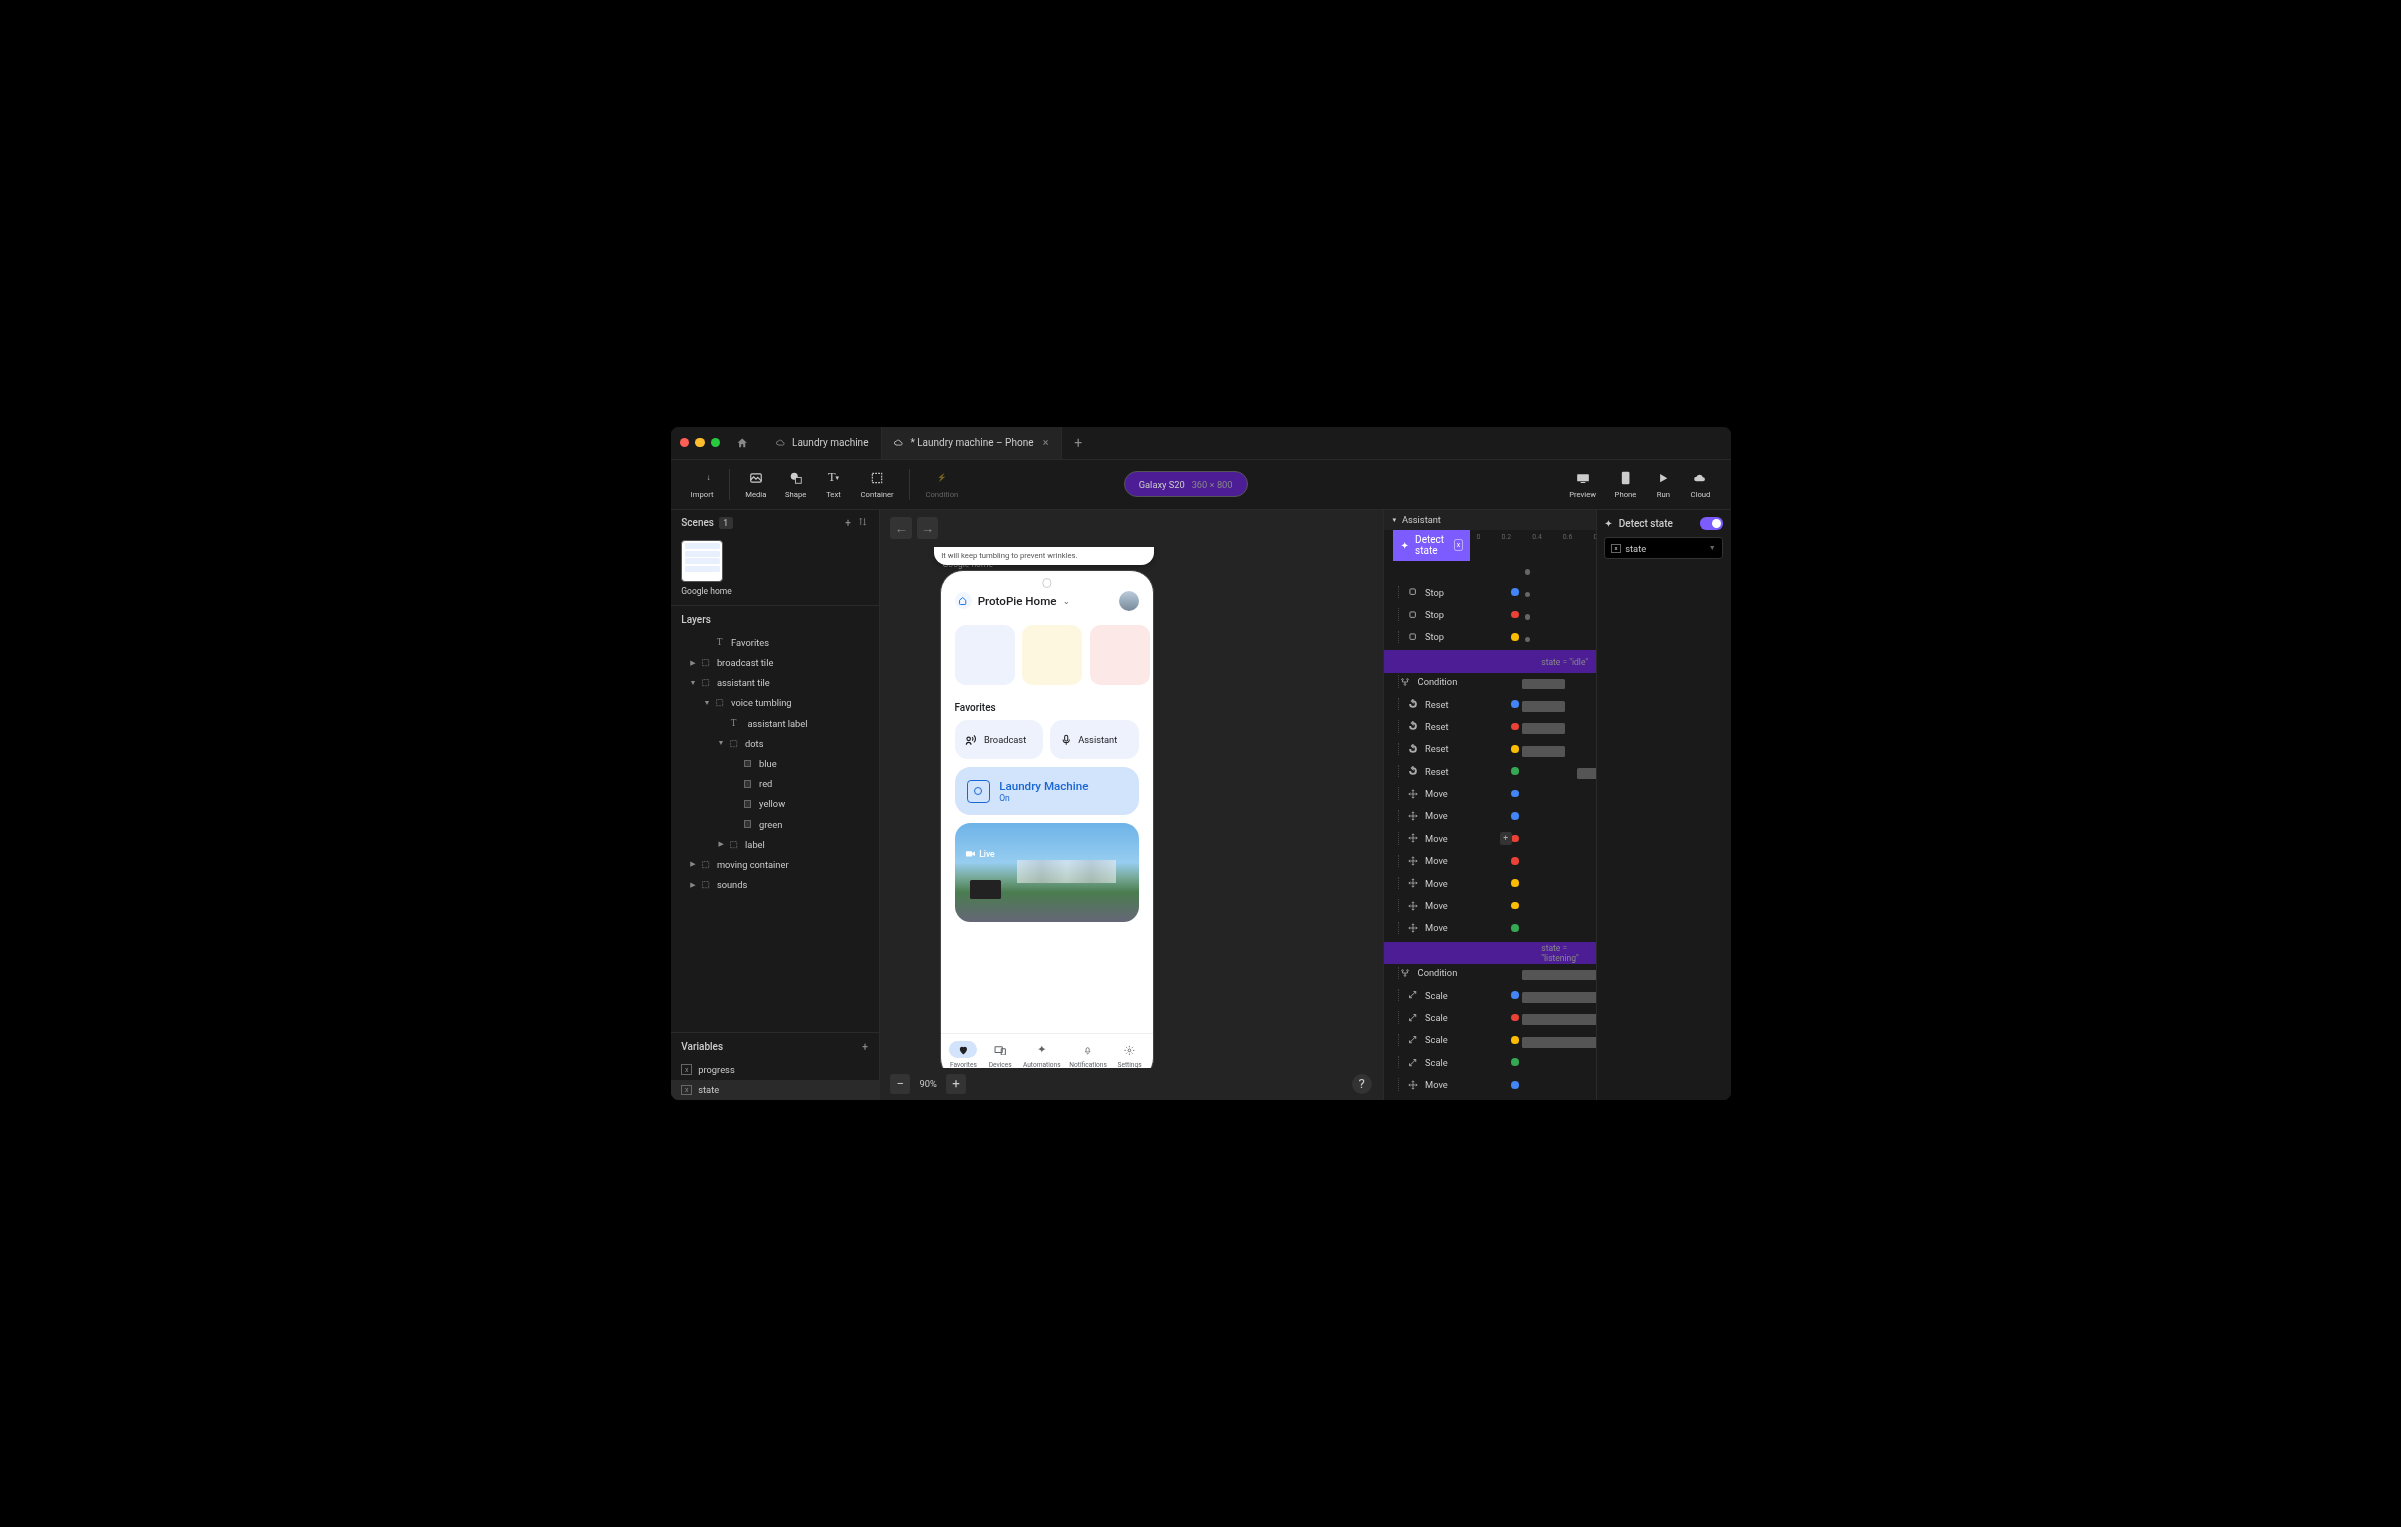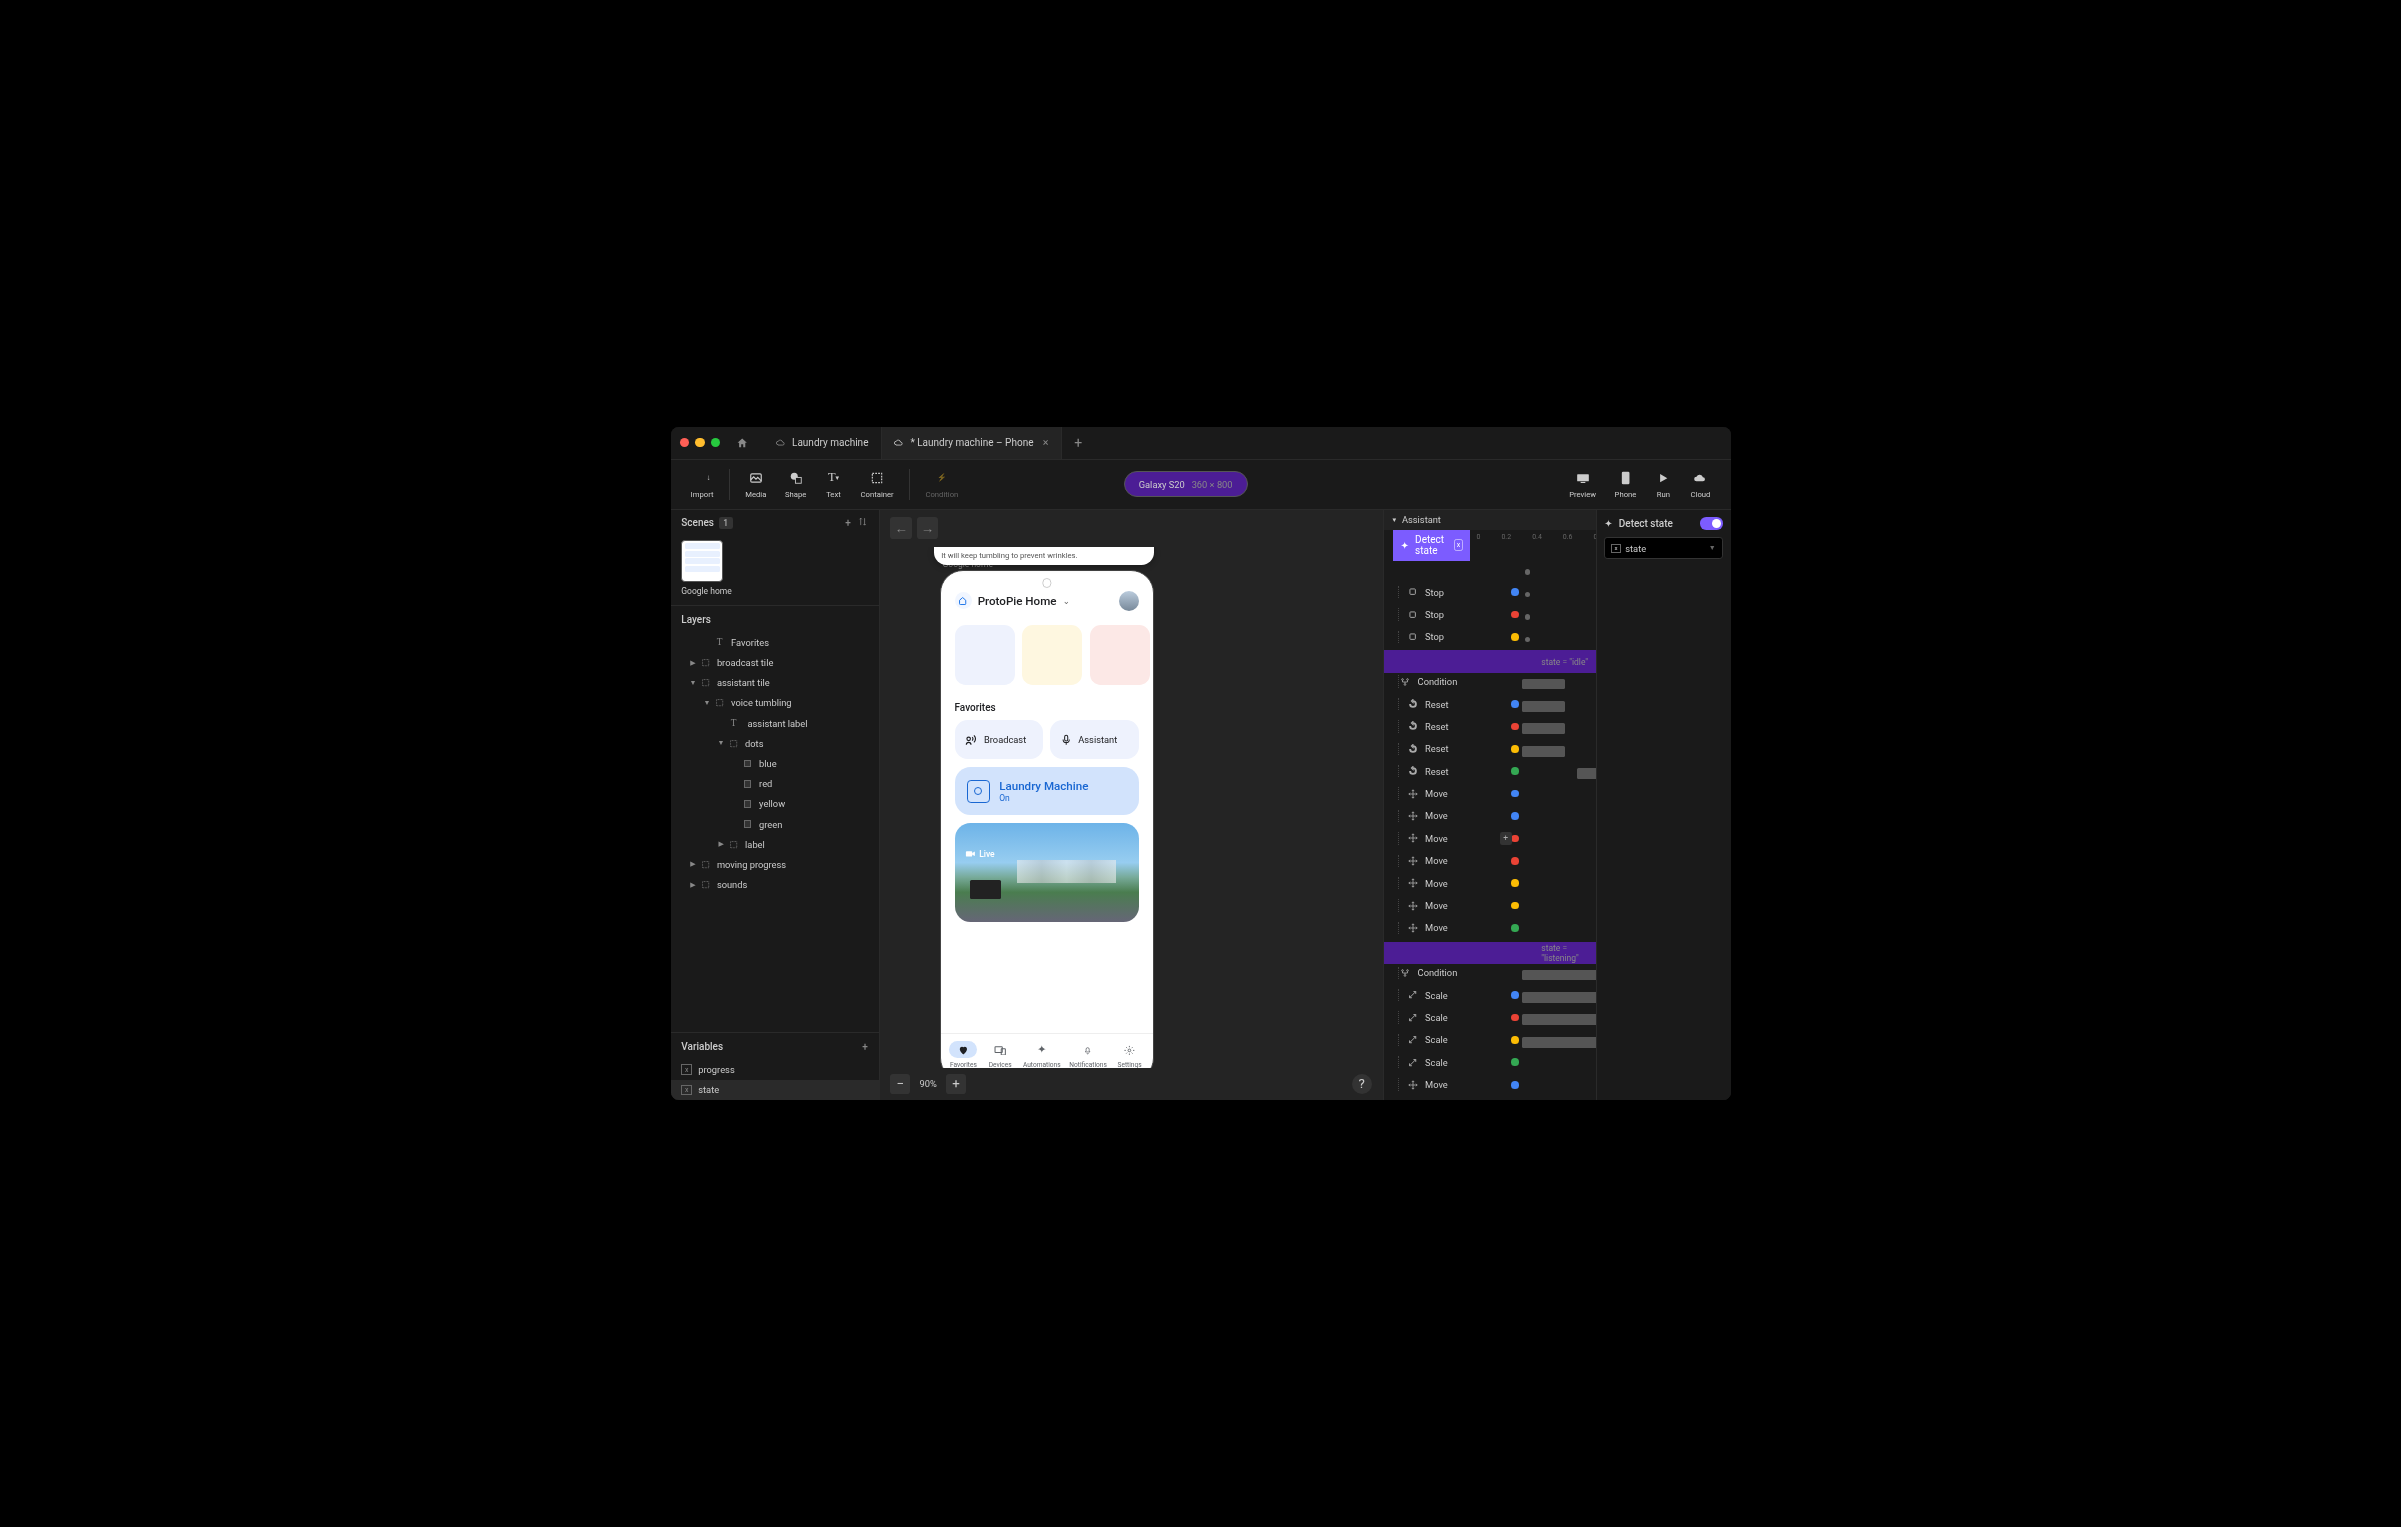--- a/index.html
+++ b/index.html
@@ -386,21 +386,21 @@
     <span style="margin-left:4.6px;">label</span>
           </div>
           <div class="layer-row">
             <span class="layer-indent" style="width:10.8px"></span>
     <span class="layer-chevron">▶</span>
     <span class="layer-icon">
               <svg viewBox="0 0 24 24" fill="none" stroke="#888" stroke-width="2" stroke-dasharray="2 2">
                 <rect x="4" y="4" width="16" height="16"></rect>
               </svg>
             </span>
-    <span style="margin-left:4.6px;">moving progress</span>
+    <span style="margin-left:4.6px;">moving container</span>
           </div>
           <div class="layer-row">
             <span class="layer-indent" style="width:10.8px"></span>
     <span class="layer-chevron">▶</span>
     <span class="layer-icon">
               <svg viewBox="0 0 24 24" fill="none" stroke="#888" stroke-width="2" stroke-dasharray="2 2">
                 <rect x="4" y="4" width="16" height="16"></rect>
               </svg>
             </span>
     <span style="margin-left:4.6px;">sounds</span>

